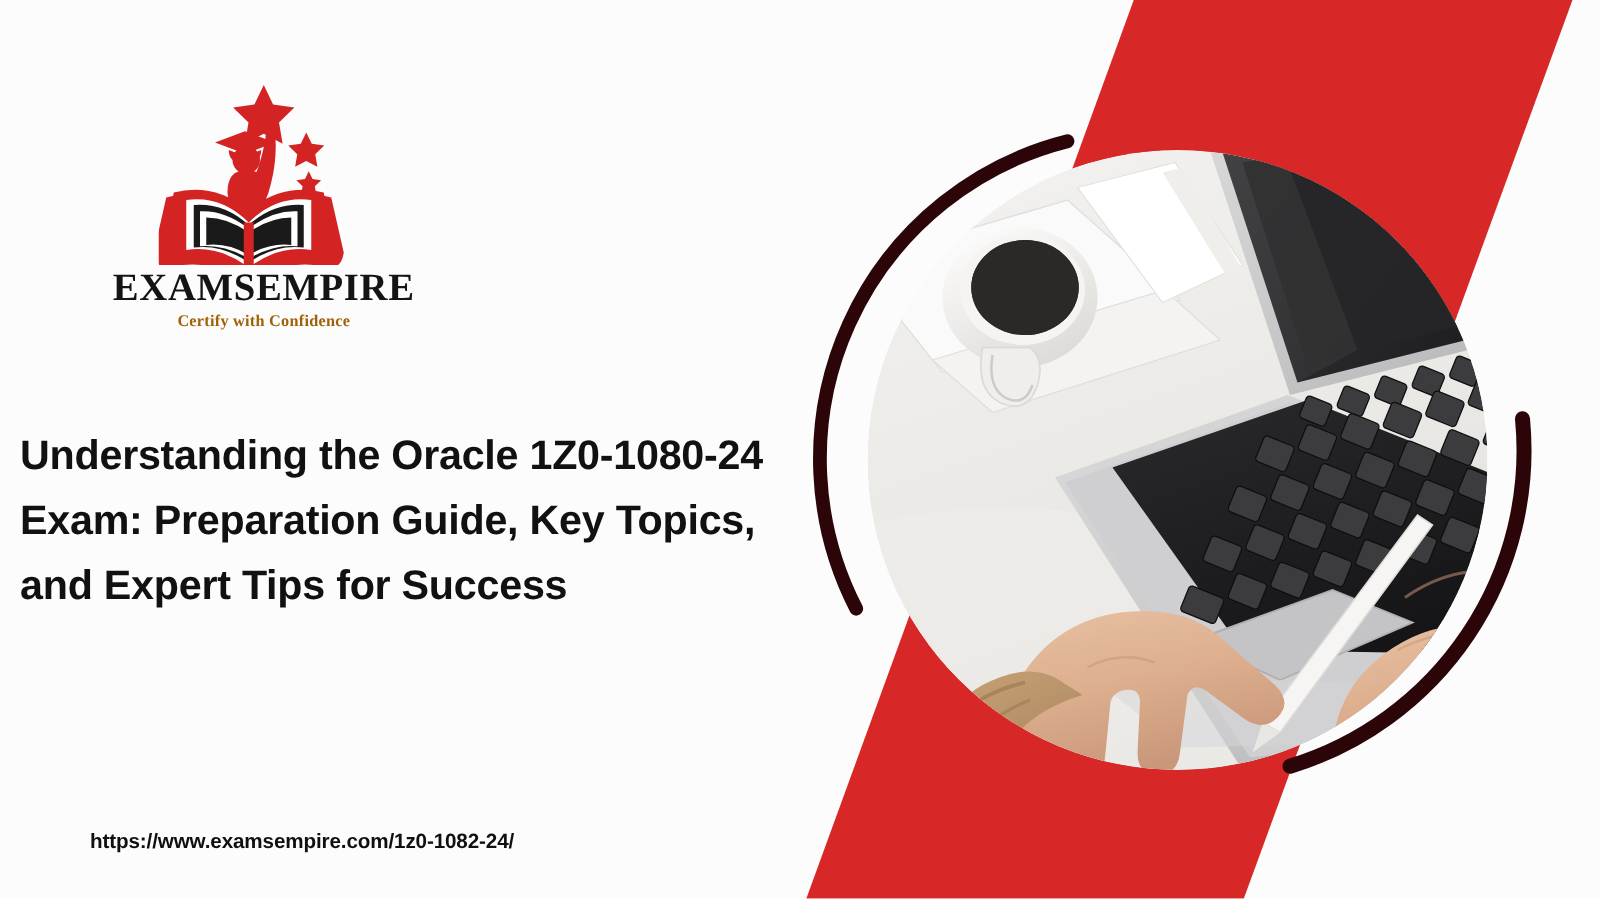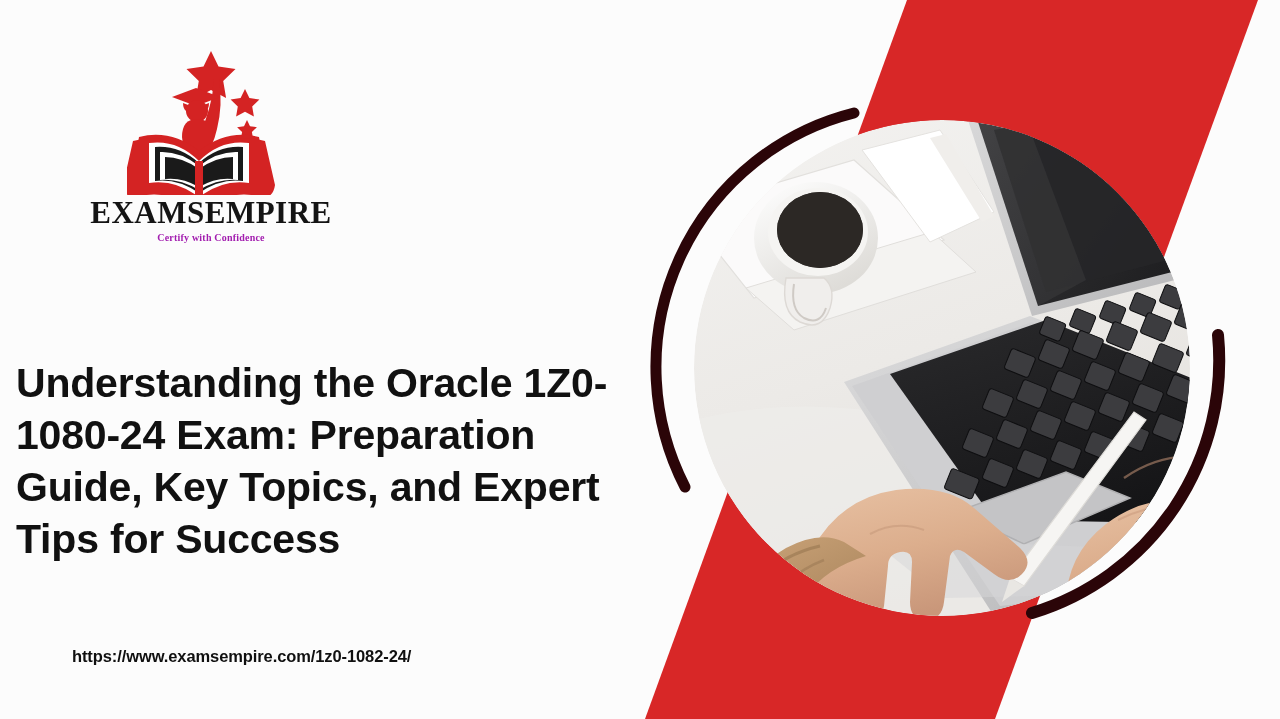--- a/index.html
+++ b/index.html
@@ -20,21 +20,21 @@
   
   .red-band {
     position:absolute;
     left:0; top:0; width:1280px; height:719px;
     pointer-events:none;
   }
 
   
   .left-col {
     position:absolute;
-    left:0; top:1px;
+    left:0; top:18px;
     width:640px; height:613px;
     z-index:5;
   }
 
   
   .logo-block {
     position:absolute;
     left:86px; top:44px;
     width:250px;
     text-align:center;
@@ -50,39 +50,38 @@
     font-size:31px;
     letter-spacing:0.5px;
     color:#141414;
     line-height:1.02;
     margin-top:2px;
     white-space:nowrap;
   }
   .logo-tagline {
     font-family:"Liberation Serif", serif;
     font-weight:700;
-    font-size:10px;
-    color:#a21caf;
+    font-size:13px;
+    color:#a16207;
     letter-spacing:0.2px;
     margin-top:3px;
     white-space:nowrap;
   }
 
   
   .headline {
     position:absolute;
     left:16px; top:320px;
     width:610px;
     font-family:"Liberation Sans", sans-serif;
     font-weight:700;
-    font-size:41px;
+    font-size:33px;
     line-height:52px;
     letter-spacing:-0.2px;
     color:#111111;
-    margin-top:36px;
     -webkit-font-smoothing:antialiased;
   }
 
   
   .url-text {
     position:absolute;
     left:24px; top:646px;
     font-family:"Liberation Sans", sans-serif;
     font-weight:700;
     font-size:16.5px;

